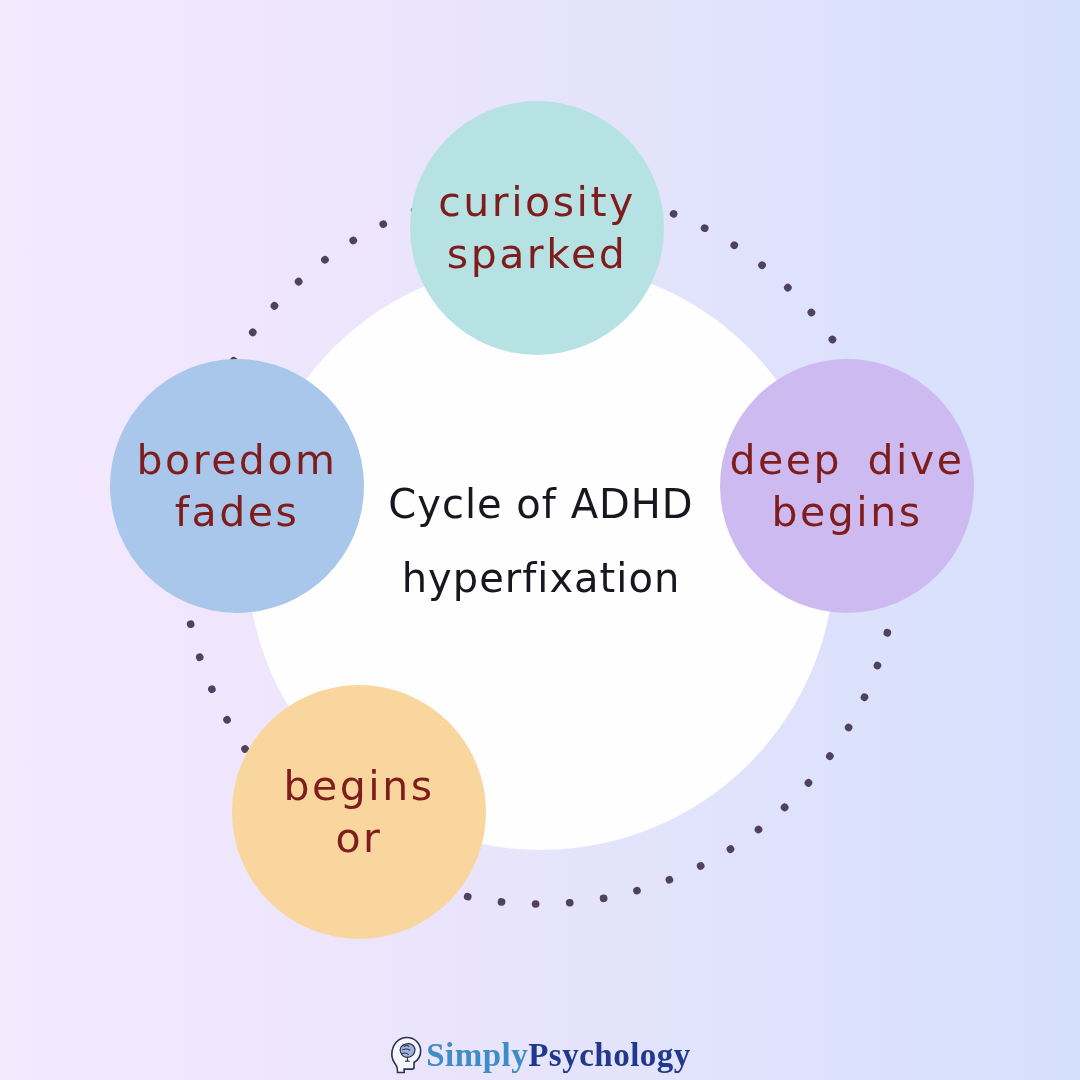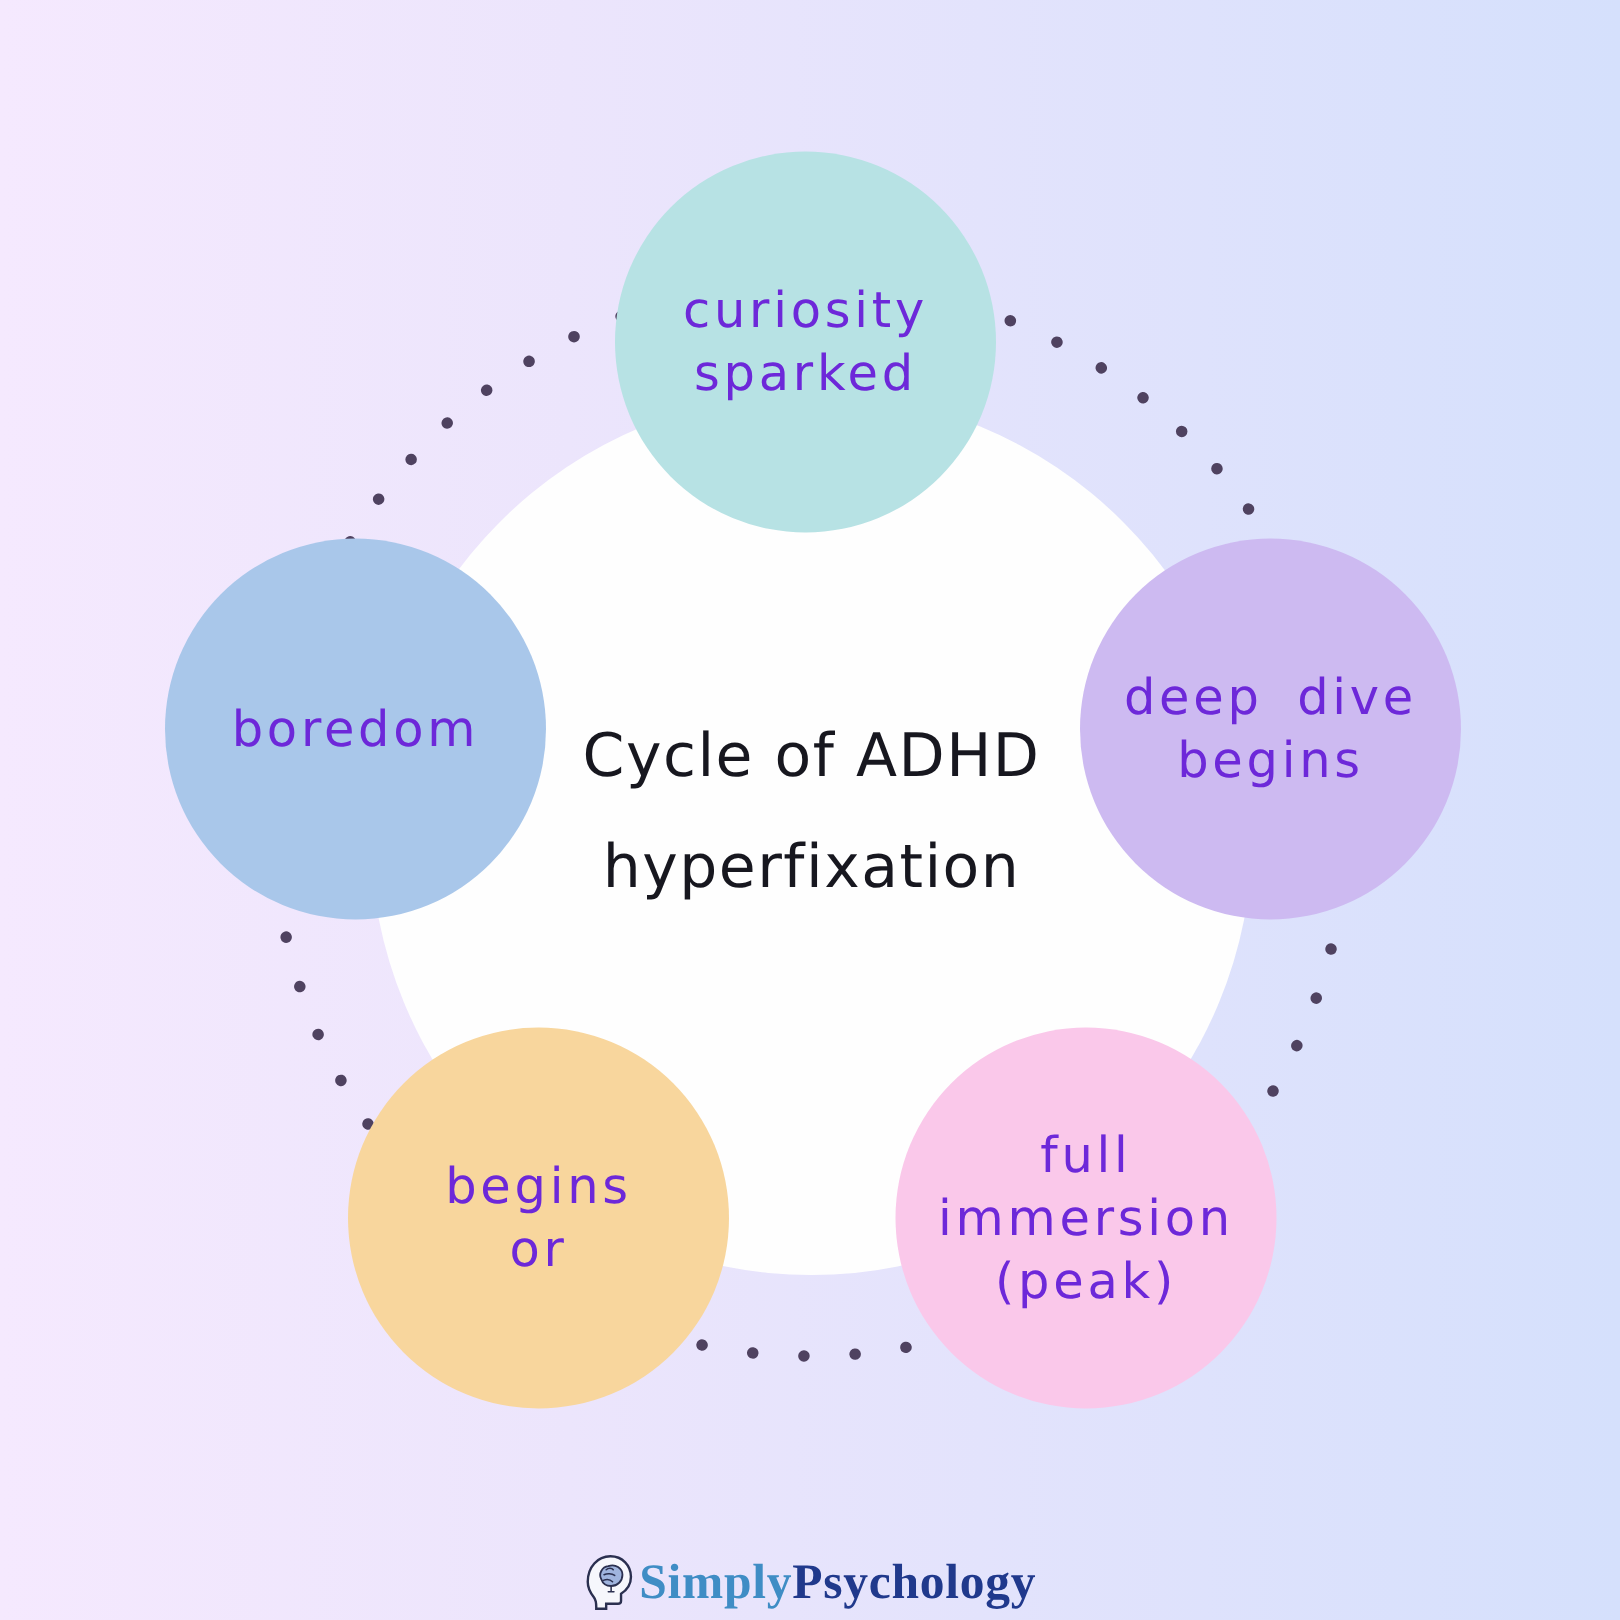--- a/index.html
+++ b/index.html
@@ -57,22 +57,22 @@
     height: 254px;
     border-radius: 50%;
     display: flex;
     align-items: center;
     justify-content: center;
     text-align: center;
   }
   .step-label {
     display: flex;
     flex-direction: column;
-    color: #6d28d9;
-    font-size: 33px;
+    color: #7f1d1d;
+    font-size: 41px;
     line-height: 1.28;
     letter-spacing: 2.5px;
     word-spacing: 10px;
   }
   .step-curiosity   { left: 410px; top: 101px; background: #b7e2e4; }
   .step-deepdive    { left: 720px; top: 359px; background: #cdbaf1; justify-content: center; }
   .step-immersion   { left: 597px; top: 685px; background: #fac8ea; }
   .step-burnout     { left: 232px; top: 685px; background: #f8d69d; }
   .step-interest    { left: 110px; top: 359px; background: #a9c7ea; }
   .footer-logo {
@@ -118,38 +118,32 @@
     </div>
   </div>
 
   <div class="step step-deepdive" style="background-color: rgb(205, 186, 241);">
     <div class="step-label">
       <span>deep dive</span>
       <span>begins</span>
     </div>
   </div>
 
-  <div class="step step-immersion" style="background-color: rgb(250, 200, 234);">
-    <div class="step-label">
-      <span>full</span>
-      <span>immersion</span>
-      <span>(peak)</span>
-    </div>
-  </div>
 
   <div class="step step-burnout" style="background-color: rgb(248, 214, 157);">
     <div class="step-label">
       <span>begins</span>
       <span>or</span>
     </div>
   </div>
 
   <div class="step step-interest" style="background-color: rgb(169, 199, 234);">
     <div class="step-label">
       <span>boredom</span>
+      <span>fades</span>
     </div>
   </div>
 
   <div class="footer-logo">
     <svg class="brain-head-svg" width="34" height="38" viewBox="0 0 36 40">
       <path d="M19 1.5 C 27.5 1.5 33.5 8 33.5 16 C 33.5 21.5 30.5 25.5 26.5 28 L 26.5 33 C 26.5 34.3 25.5 35 24.3 35 L 16 35 L 16 38.5 L 9 38.5 C 9 35.5 9.3 32.8 7.2 30.2 C 5 27.5 3 24 3 19.5 C 3 9 10 1.5 19 1.5 Z" fill="#f6f7fc" stroke="#2b3050" stroke-width="1.7"></path>
       <path d="M12.5 17.5 c -2 -3.5 0.5 -8.5 5 -9 c 5 -2 10 1.5 10 6 c 0 4.5 -3.5 8 -8 8 c -3.5 0 -6 -2 -7 -5 z" fill="#9fb4de" stroke="#2b3050" stroke-width="1.3"></path>
       <path d="M16 11 c 1.5 -1.5 4 -1.5 5 0 m -6.5 3.5 c 2 -1 5.5 -1 7.5 0.5 m -8 3.5 c 2.5 -1 5 -0.5 6.5 1" fill="none" stroke="#2b3050" stroke-width="1.1" stroke-linecap="round"></path>
       <path d="M19.5 22.5 l 0 4 m -2 0 l 4 0" fill="none" stroke="#2b3050" stroke-width="1.1" stroke-linecap="round"></path>
     </svg>

